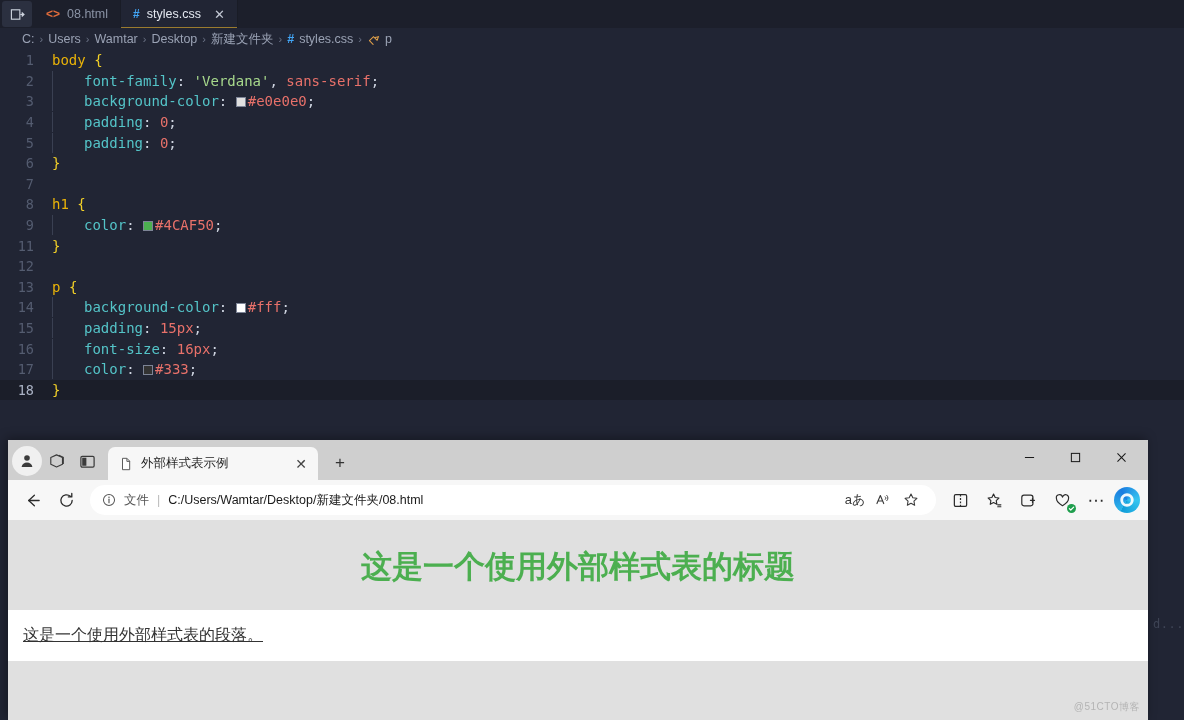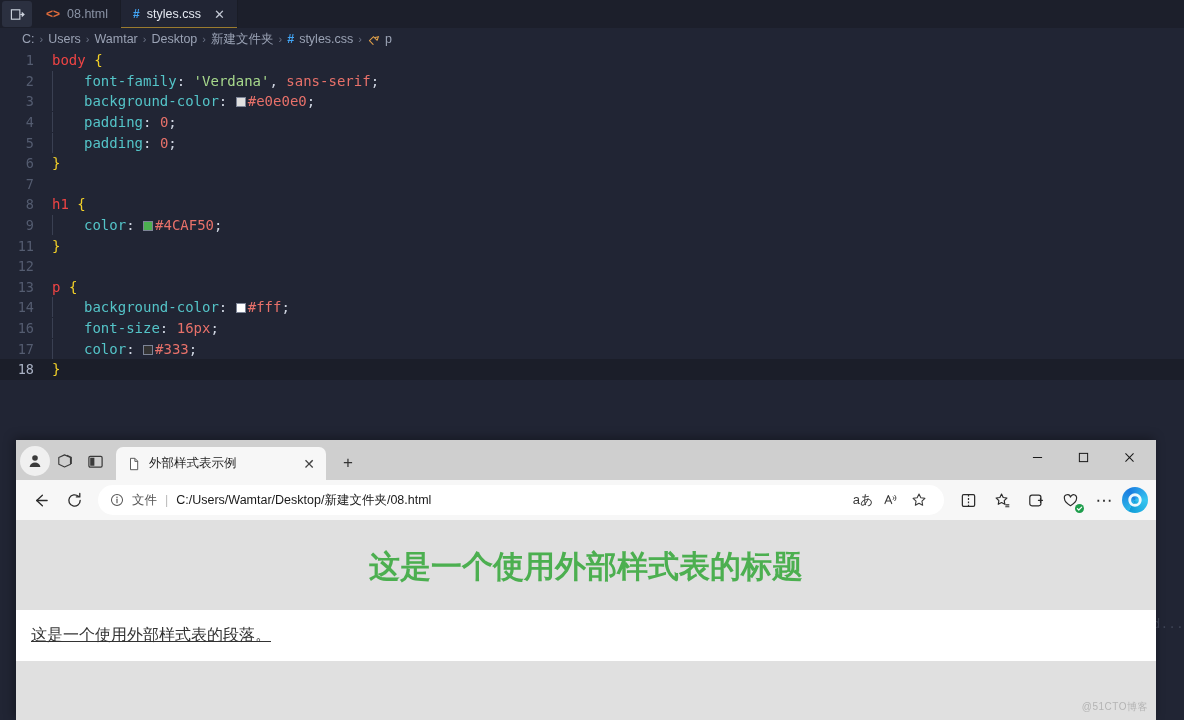--- a/index.html
+++ b/index.html
@@ -66,21 +66,21 @@
     width:52px; text-align:right; padding-right:18px;
     color:#545c70; font-size:13.5px; flex:none;
     font-family:"DejaVu Sans Mono", monospace;
   }
   .lnum.cur { color:#aab2c4; }
   .ltext { flex:1; position:relative; }
   .indent-guide {
     display:inline-block; width:0; border-left:1px solid #3a4052;
     height:20px; vertical-align:-5px; margin-right:31px;
   }
-  .sel   { color:#ef4444; }
+  .sel   { color:#eab308; }
   .brace { color:#f2d028; }
   .prop  { color:#54c4c8; }
   .punc  { color:#d0d6e2; }
   .str   { color:#a7d98c; }
   .val   { color:#e8716a; }
   .num   { color:#e8716a; }
   .kw    { color:#e8716a; }
   .swatch {
     display:inline-block; width:10px; height:10px;
     border:1px solid #7d8496; vertical-align:-1px; margin-right:2px;
@@ -89,21 +89,21 @@
   
   .ghost-text {
     position:absolute; right:0; top:617px;
     font-family:"DejaVu Sans Mono", monospace;
     font-size:12px; color:#3d4considered; color:#3e4455;
     letter-spacing:0.5px;
   }
 
   
   #browser {
-    position:absolute; left:16px; top:440px;
+    position:absolute; left:8px; top:440px;
     width:1140px; height:280px;
     background:#dcdcdc;
     box-shadow:-2px -2px 10px rgba(0,0,0,.35);
     display:flex; flex-direction:column;
     overflow:hidden;
   }
 
   .b-tabstrip {
     height:40px; background:#cfcfcf;
     display:flex; align-items:flex-end; padding:0 4px;
@@ -235,20 +235,21 @@
       <div class="code-line"><span class="lnum">4</span><span class="ltext"><span class="indent-guide"></span><span class="prop">padding</span><span class="punc">:</span> <span class="num">0</span><span class="punc">;</span></span></div>
       <div class="code-line"><span class="lnum">5</span><span class="ltext"><span class="indent-guide"></span><span class="prop">padding</span><span class="punc">:</span> <span class="num">0</span><span class="punc">;</span></span></div>
       <div class="code-line"><span class="lnum">6</span><span class="ltext"><span class="brace">}</span></span></div>
       <div class="code-line"><span class="lnum">7</span><span class="ltext"></span></div>
       <div class="code-line"><span class="lnum">8</span><span class="ltext"><span class="sel">h1</span> <span class="brace">{</span></span></div>
       <div class="code-line"><span class="lnum">9</span><span class="ltext"><span class="indent-guide"></span><span class="prop">color</span><span class="punc">:</span> <span class="swatch" style="background: rgb(76, 175, 80);"></span><span class="val">#4CAF50</span><span class="punc">;</span></span></div>
       <div class="code-line"><span class="lnum">11</span><span class="ltext"><span class="brace">}</span></span></div>
       <div class="code-line"><span class="lnum">12</span><span class="ltext"></span></div>
       <div class="code-line"><span class="lnum">13</span><span class="ltext"><span class="sel">p</span> <span class="brace">{</span></span></div>
       <div class="code-line"><span class="lnum">14</span><span class="ltext"><span class="indent-guide"></span><span class="prop">background-color</span><span class="punc">:</span> <span class="swatch" style="background: rgb(255, 255, 255);"></span><span class="val">#fff</span><span class="punc">;</span></span></div>
+      <div class="code-line"><span class="lnum">15</span><span class="ltext"><span class="indent-guide"></span><span class="prop">padding</span><span class="punc">:</span> <span class="num">15</span><span class="val">px</span><span class="punc">;</span></span></div>
       <div class="code-line"><span class="lnum">16</span><span class="ltext"><span class="indent-guide"></span><span class="prop">font-size</span><span class="punc">:</span> <span class="num">16</span><span class="val">px</span><span class="punc">;</span></span></div>
       <div class="code-line"><span class="lnum">17</span><span class="ltext"><span class="indent-guide"></span><span class="prop">color</span><span class="punc">:</span> <span class="swatch" style="background: rgb(51, 51, 51);"></span><span class="val">#333</span><span class="punc">;</span></span></div>
       <div class="code-line current"><span class="lnum cur">18</span><span class="ltext"><span class="brace">}</span></span></div>
     </div>
 
   <div class="ghost-text">d...</div>
 </div>
 
 <div id="browser">
 

